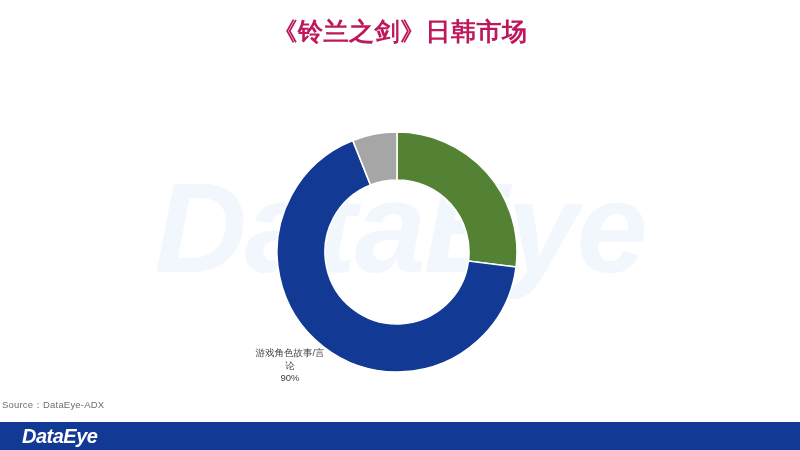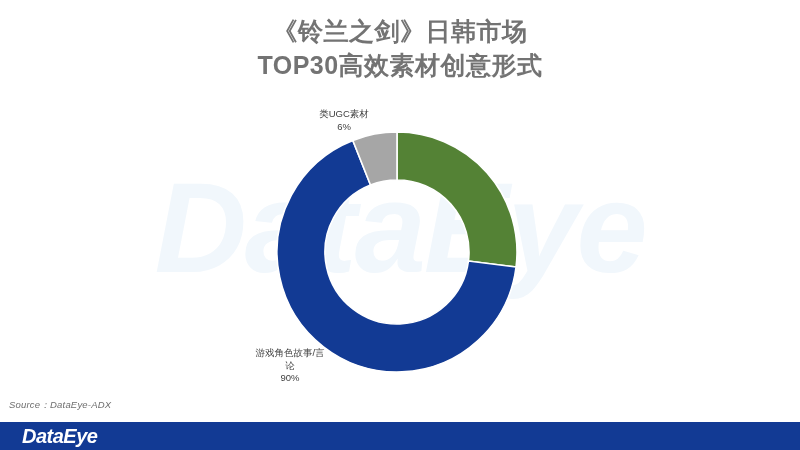--- a/index.html
+++ b/index.html
@@ -41,21 +41,21 @@
   
   #title-block {
     position: absolute;
     top: 14px;
     left: 0;
     width: 800px;
     text-align: center;
     z-index: 3;
   }
   #title-block .title-line {
-    color: #737373;
+    color: #be185d;
     font-weight: bold;
     font-size: 25px;
     line-height: 34px;
     letter-spacing: 0.5px;
   }
 
   
   #chart-area {
     position: absolute;
     left: 0;
@@ -91,27 +91,26 @@
   }
   #label-story {
     left: 216px;
     top: 252px;
     width: 148px;
   }
 
   
   #source-note {
     position: absolute;
-    left: 9px;
+    left: 2px;
     top: 399px;
     font-size: 9.5px;
     color: #6E6E6E;
     z-index: 3;
     letter-spacing: 0.2px;
-    font-style: italic;
   }
   #brand-bar {
     position: absolute;
     left: 0;
     top: 422px;
     width: 800px;
     height: 28px;
     background: #123A94;
     z-index: 3;
   }
@@ -128,34 +127,31 @@
 </style>
 </head>
 <body>
 
 <div id="watermark">
   <span class="wm-text">DataEye</span>
 </div>
 
 <div id="title-block">
   <div class="title-line">《铃兰之剑》日韩市场</div>
-  <div class="title-line">TOP30高效素材创意形式</div>
 </div>
 
 <div id="chart-area">
   <svg id="donut-svg" width="800" height="300" viewBox="0 0 800 300">
     <g id="donut-slices">
         <path d="M 397 37 A 120 120 0 0 1 516.0537641577373 172.0399880277165 L 468.4322584946424 166.0239928166299 A 72 72 0 0 0 397 85 Z" fill="#548235" stroke="#ffffff" stroke-width="1.6"></path>
         <path d="M 516.0537641577373 172.0399880277165 A 120 120 0 1 1 352.82505367783875 45.42682169340978 L 370.4950322067033 90.05609301604588 A 72 72 0 1 0 468.4322584946424 166.0239928166299 Z" fill="#123A94" stroke="#ffffff" stroke-width="1.6"></path>
         <path d="M 352.82505367783875 45.42682169340978 A 120 120 0 0 1 397.00000000000006 37 L 397.00000000000006 85 A 72 72 0 0 0 370.4950322067033 90.05609301604588 Z" fill="#A6A6A6" stroke="#ffffff" stroke-width="1.6"></path>
       </g>
   </svg>
 
-  <div class="slice-label" id="label-ugc">类UGC素材
-6%</div>
   <div class="slice-label" id="label-story">游戏角色故事/言
 论
 90%</div>
 </div>
 
 <div id="source-note">Source：DataEye-ADX</div>
 <div id="brand-bar">
   <span id="brand-logo">DataEye</span>
 </div>
 

